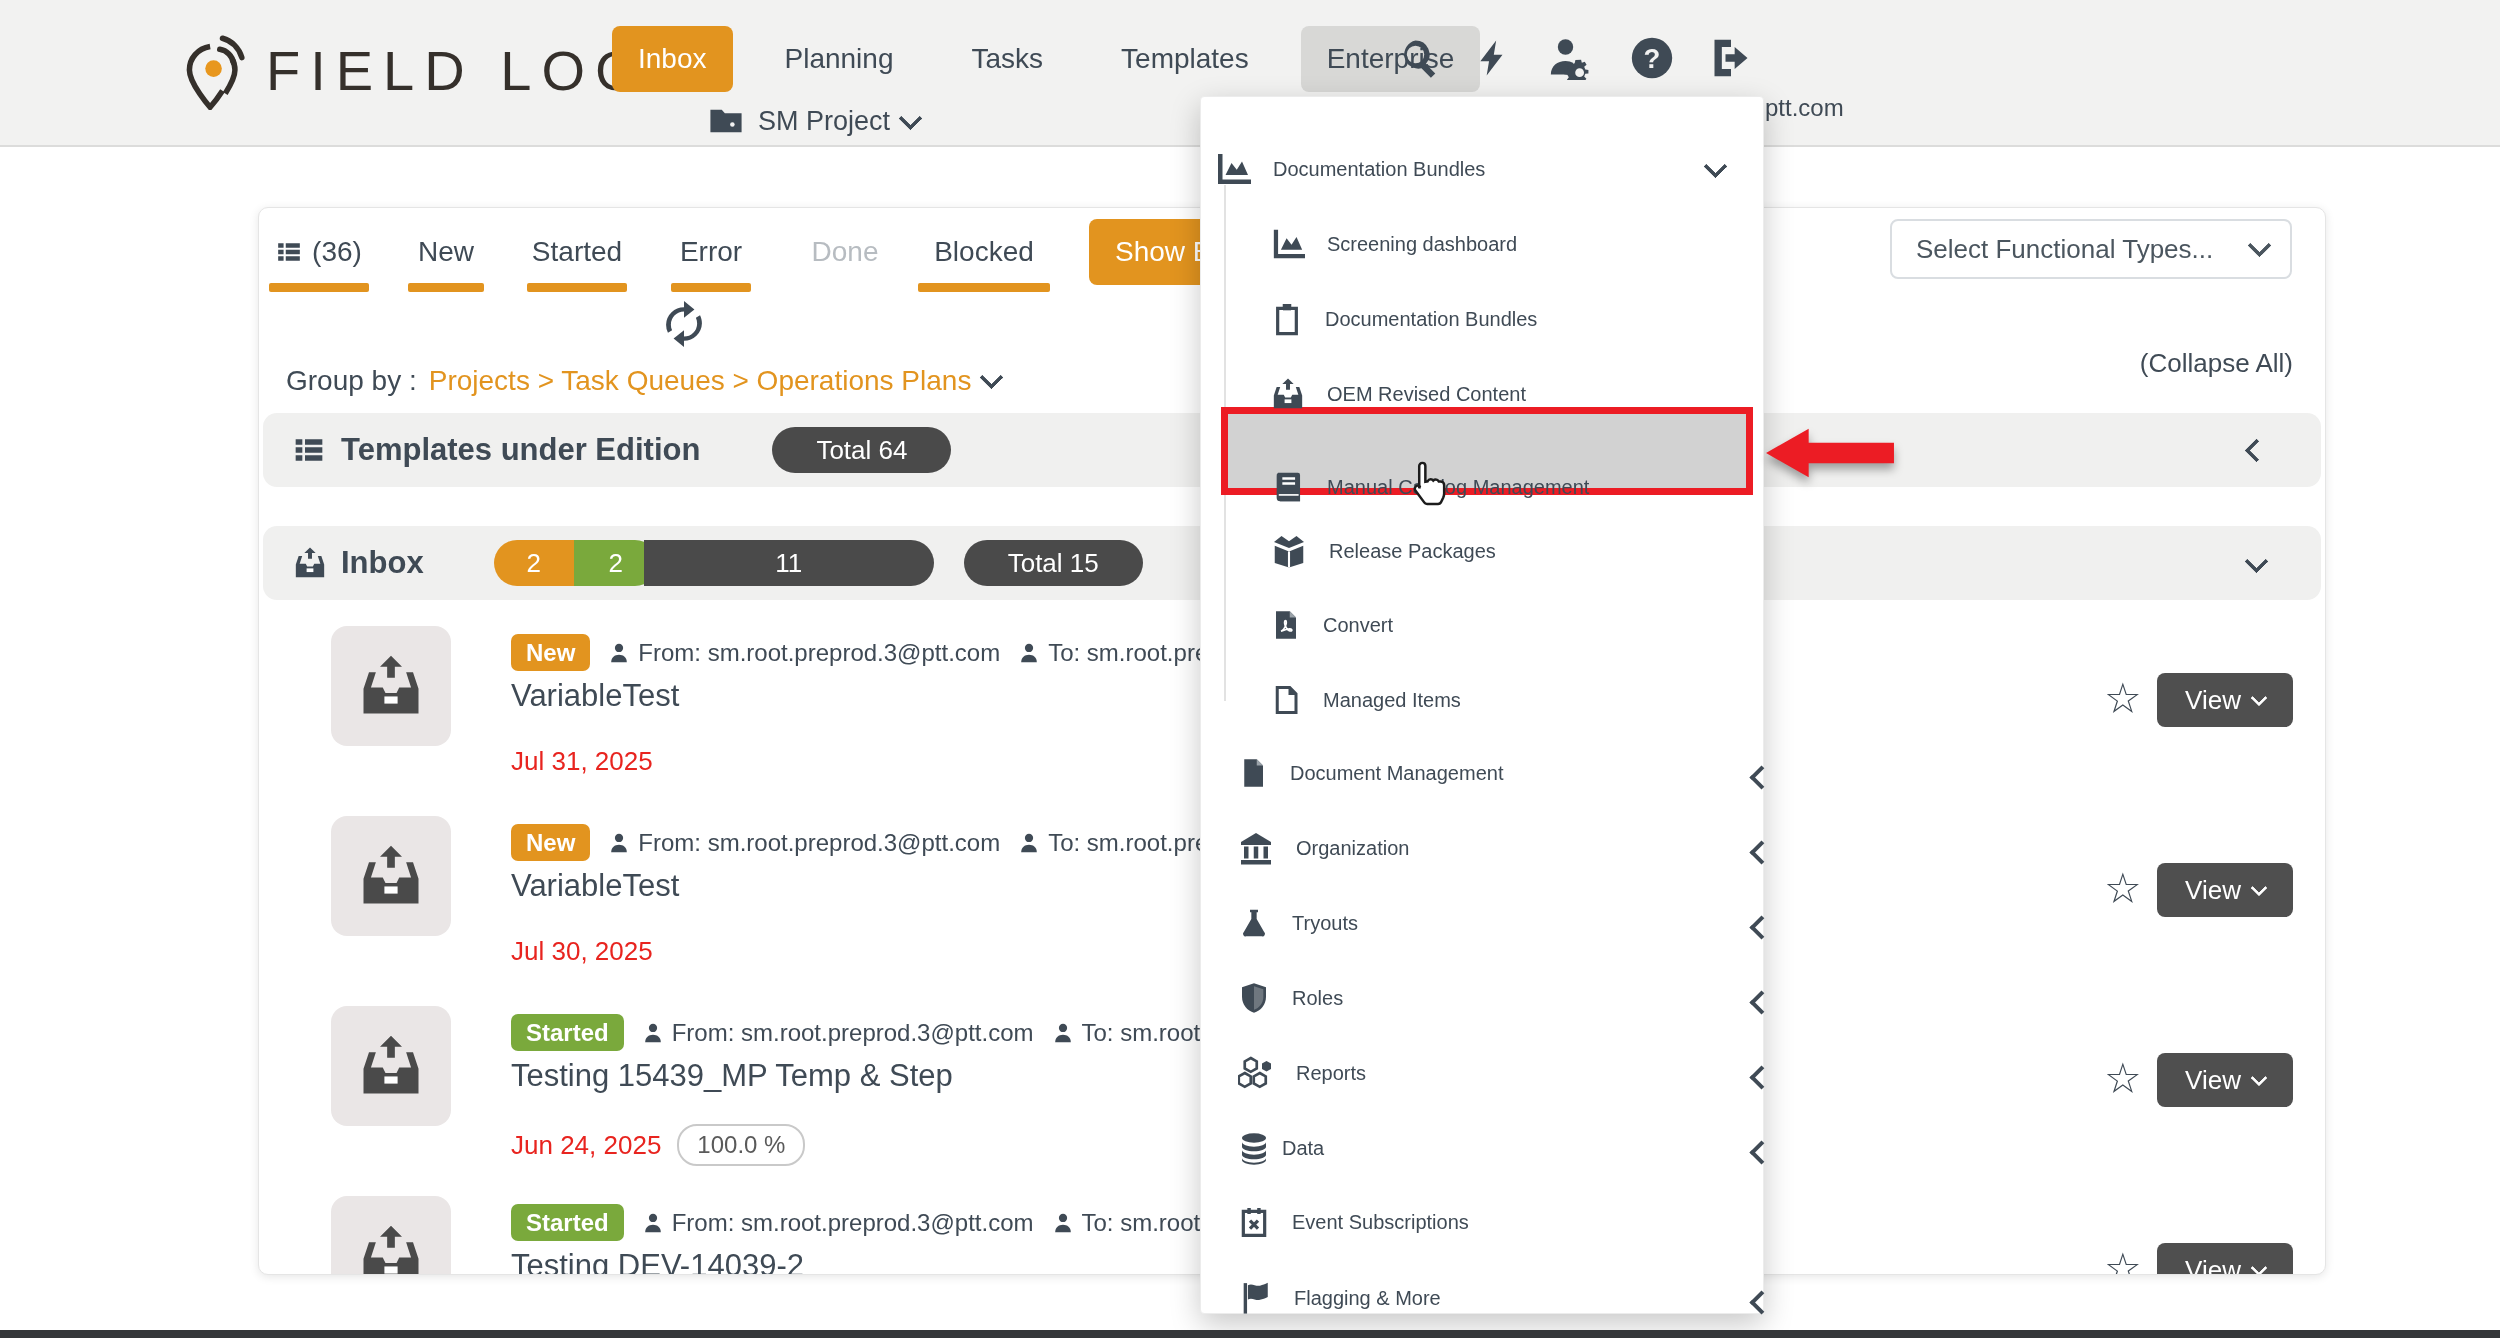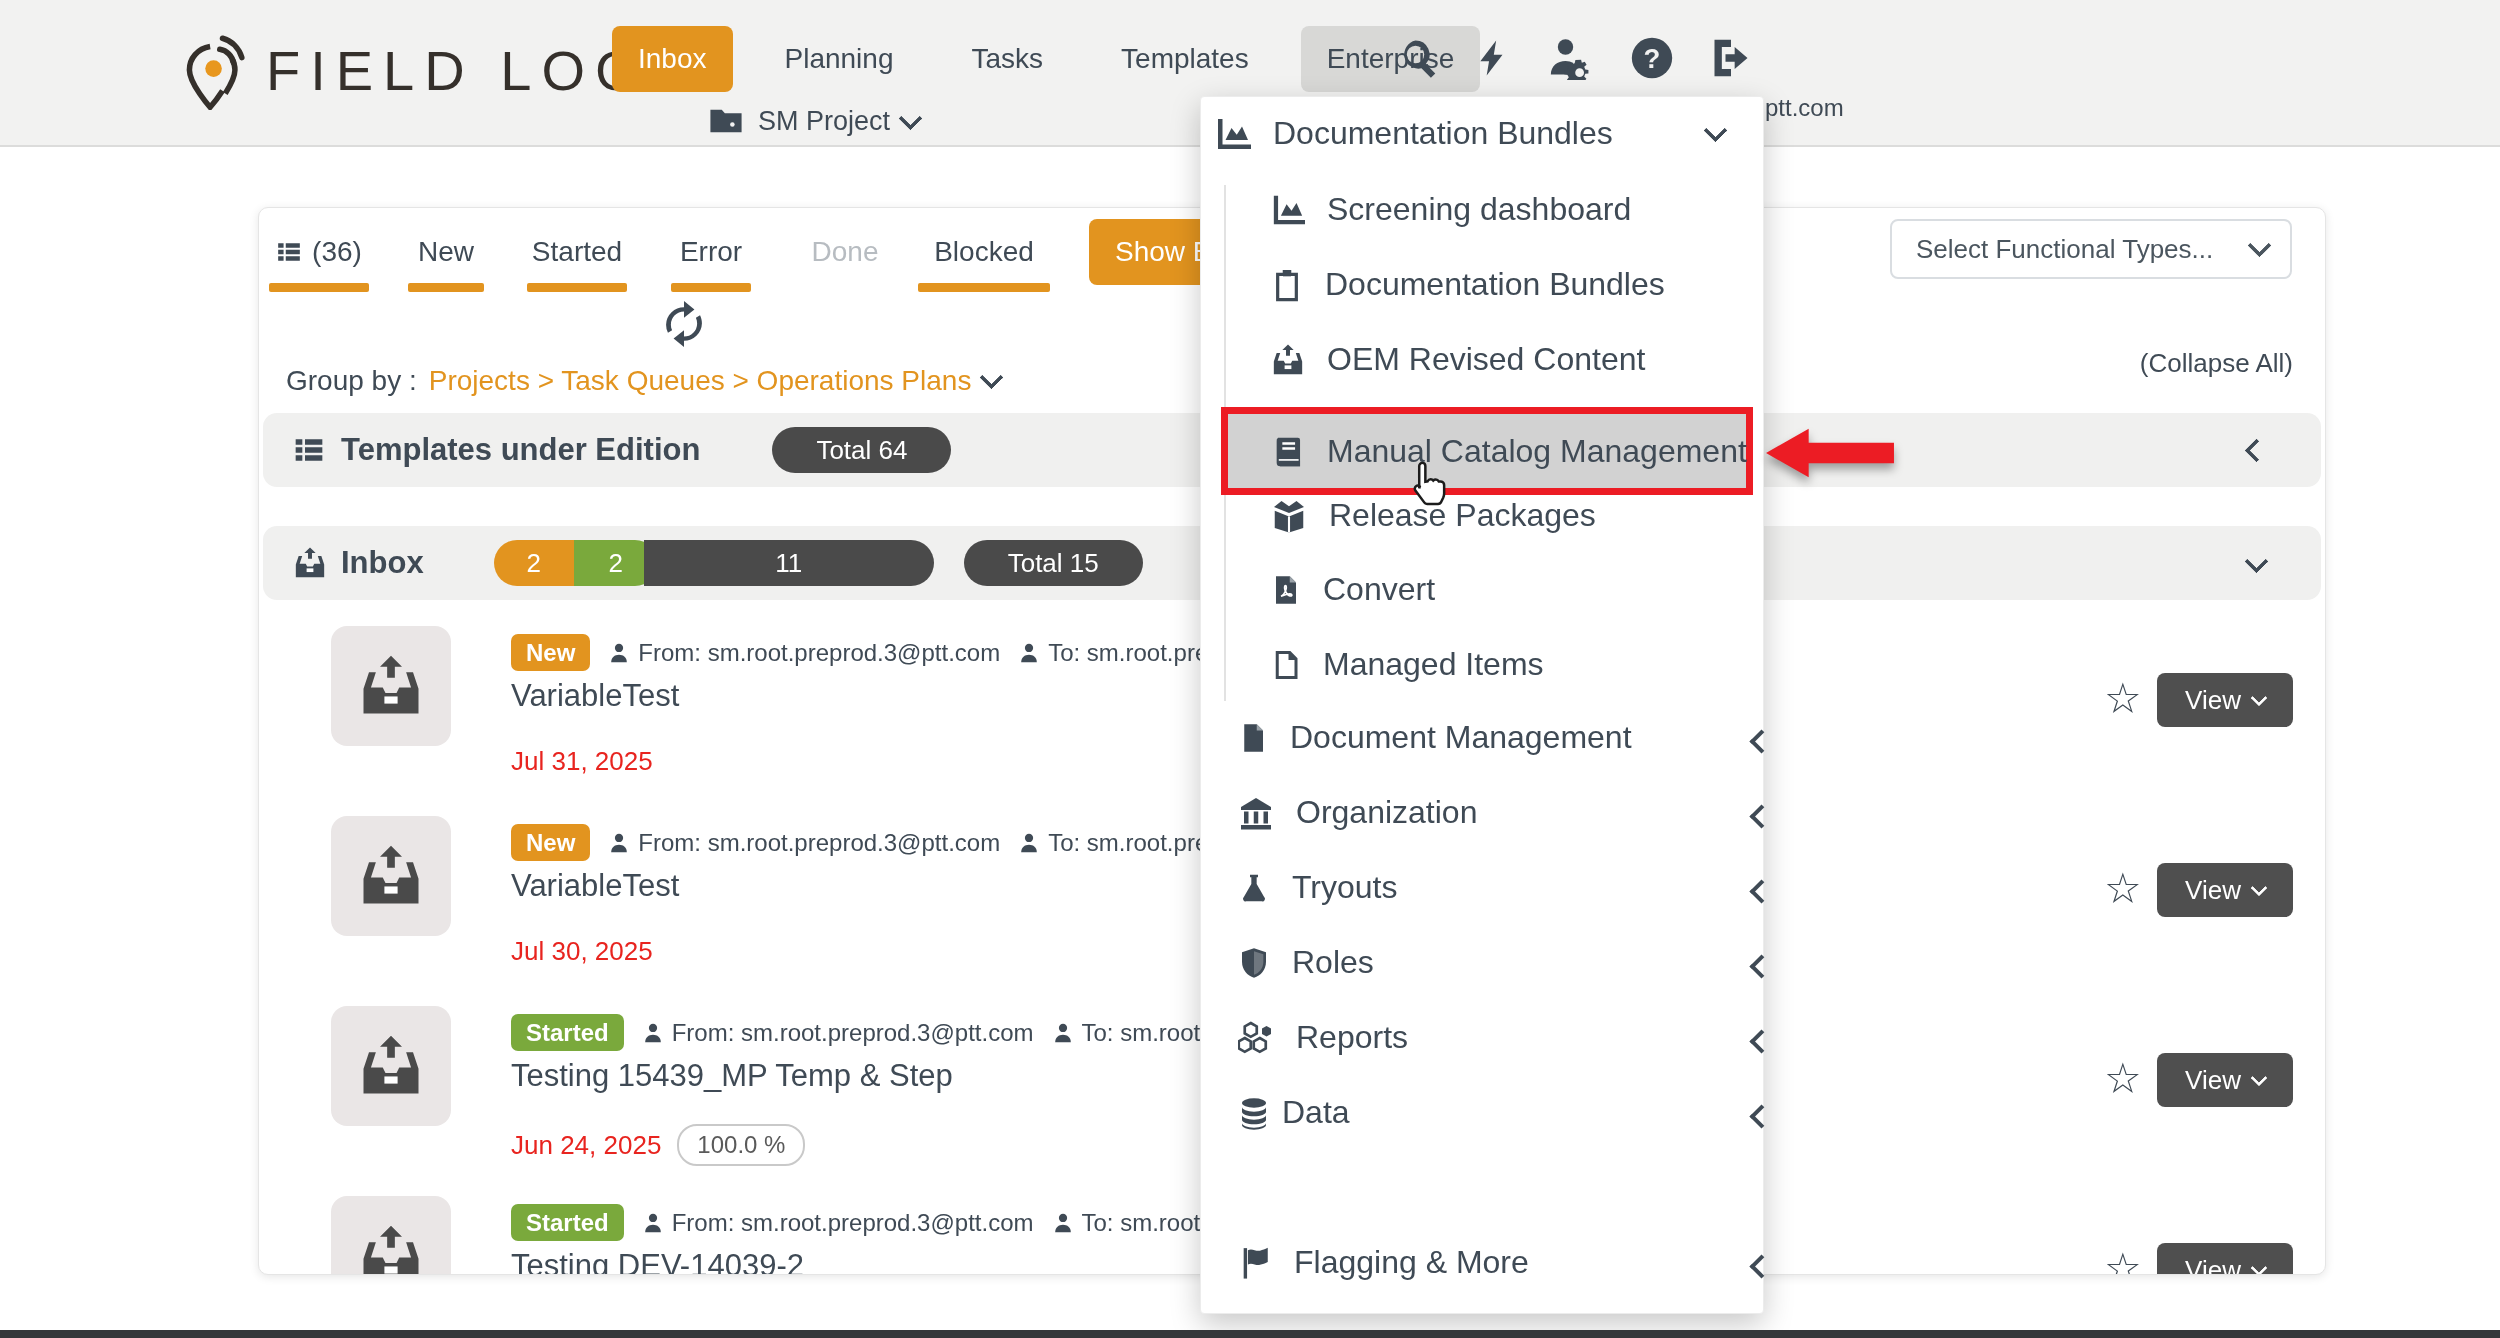--- a/index.html
+++ b/index.html
@@ -59,21 +59,21 @@
   .tile{position:absolute;left:72px;width:120px;height:120px;background:#eae6e6;border-radius:16px;
         display:flex;align-items:center;justify-content:center;}
   .star{position:absolute;left:1845px;font-size:42px;color:#3f4a55;font-family:"DejaVu Sans",sans-serif;line-height:1;}
   .viewbtn{position:absolute;left:1898px;width:136px;height:54px;background:#4f4f4f;border-radius:8px;color:#fff;
            font-size:26px;display:flex;align-items:center;justify-content:center;gap:12px;}
   .viewbtn .chv{width:9px;height:9px;border-width:0 3px 3px 0;margin-top:-4px;}
 
   
   .menu{position:absolute;left:1200px;top:96px;width:562px;height:1216px;background:#fff;border:1px solid #ececec;
         border-radius:4px;box-shadow:0 10px 30px rgba(0,0,0,.22);}
-  .mrow{position:absolute;display:flex;align-items:center;gap:22px;font-size:32px;color:#3f4a55;}
+  .mrow{position:absolute;display:flex;align-items:center;gap:22px;font-size:20px;color:#3f4a55;margin-top:36px;}
   .guide{position:absolute;left:23px;top:88px;width:2px;height:516px;background:#e2e2e2;}
   .hilite{position:absolute;left:20px;top:310px;width:532px;height:88px;background:#d2d2d2;
           border:7px solid #ec1c24;box-sizing:border-box;}
   .menuchv{position:absolute;left:515px;width:13px;height:13px;border-style:solid;border-width:0 4px 4px 0;
            border-color:#3f4a55;transform:rotate(135deg);}
 
   .botstrip{position:absolute;left:0;top:1330px;width:2500px;height:8px;background:#35373a;}
 </style>
 </head>
 <body>
@@ -528,20 +528,26 @@
       <span>Roles</span>
       <span class="menuchv" style="top:14px"></span>
     </div>
     <div class="mrow" style="left:37px;top:997px;width:510px;gap:12px;">
       <svg class="ic" width="32" height="36">
           <use href="#s-db"></use>
         </svg>
       <span>Data</span>
       <span class="menuchv" style="top:14px"></span>
     </div>
+    <div class="mrow" style="left:37px;top:1072px;width:510px;">
+      <svg class="ic" width="32" height="34">
+          <use href="#s-calx"></use>
+        </svg>
+      <span>Event Subscriptions</span>
+    </div>
     <div class="mrow" style="left:37px;top:1147px;width:510px;">
       <svg class="ic" width="34" height="36">
           <use href="#s-flag"></use>
         </svg>
       <span>Flagging &amp; More</span>
       <span class="menuchv" style="top:14px"></span>
     </div>
   </div>
 
   <svg class="abs" style="left:1764px;top:424px;filter:drop-shadow(0 6px 5px rgba(0,0,0,.35));" width="132" height="58">

